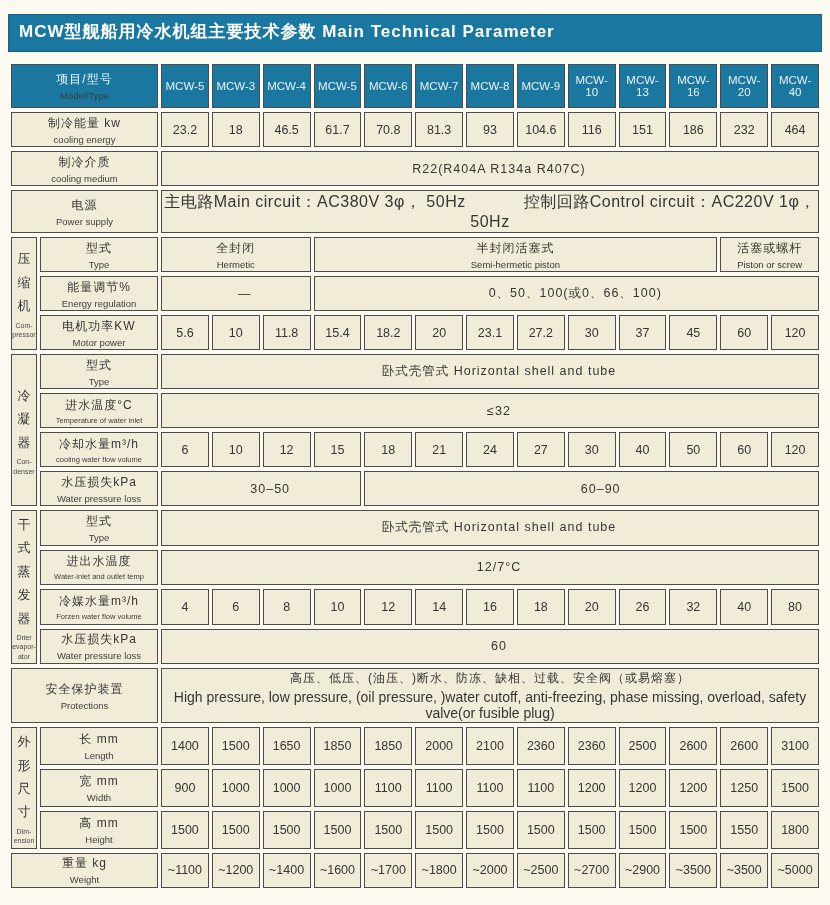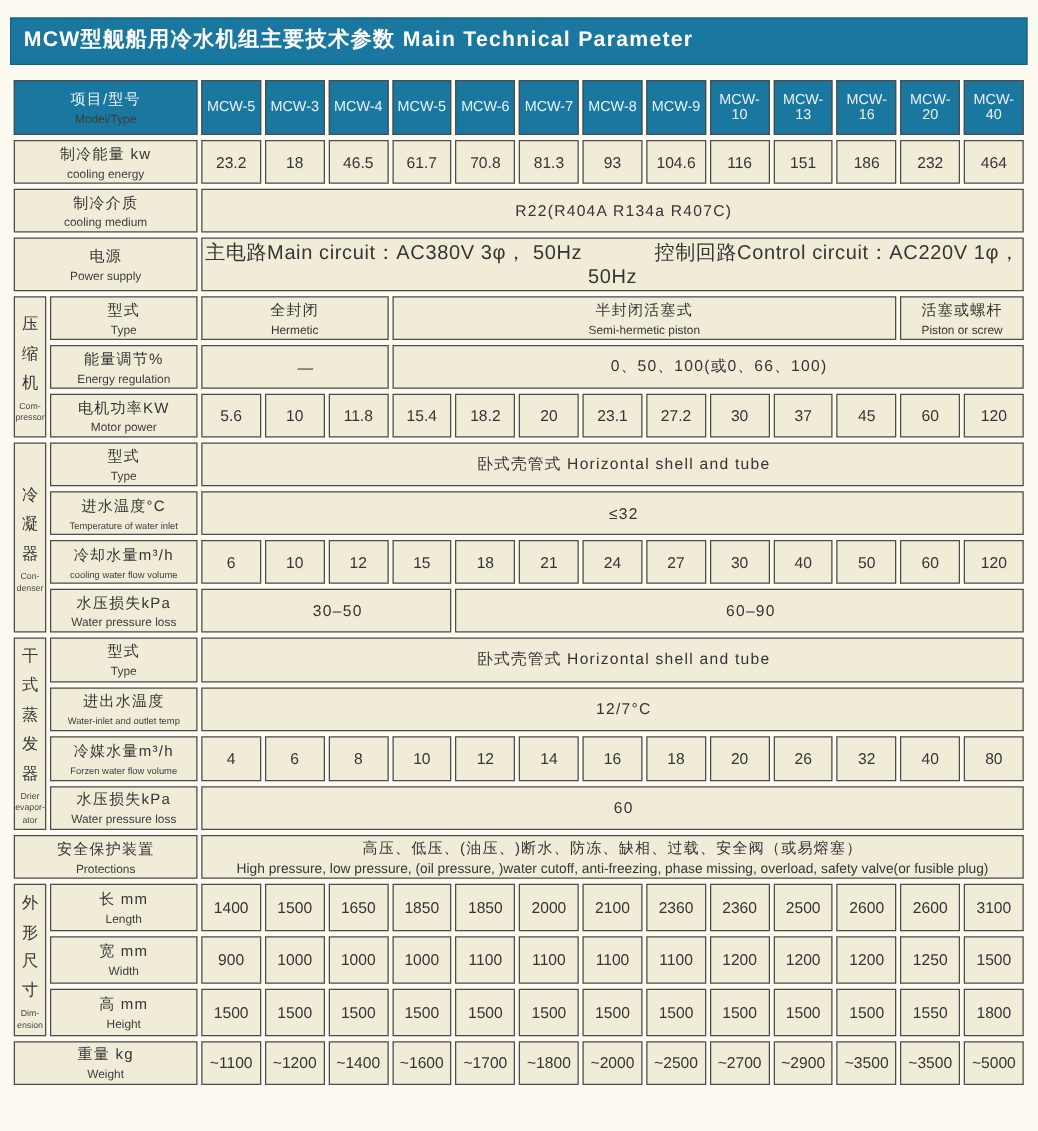--- a/index.html
+++ b/index.html
@@ -38,21 +38,21 @@
   .lbl .en.tiny{font-size:7.5px;}
   td.wide{font-size:12.5px;letter-spacing:1px;padding-left:20px;}
   td.sec{width:26px;padding:2px 0;}
   .sec .zh{width:14px;margin:0 auto;word-break:break-all;font-size:13px;line-height:1.8;letter-spacing:0;}
   .sec .en{font-size:7px;line-height:1.35;margin-top:3px;white-space:pre-line;color:#474747;}
   .sp .zh{font-size:12px;letter-spacing:1px;}
   .sp .en{font-size:9.5px;margin-top:2px;}
   .ps-cell span{font-size:16px;letter-spacing:0.5px;}
   .ps-cell .gap{display:inline-block;width:58px;}
   .prot-zh{font-size:12px;letter-spacing:1px;}
-  .prot-en{font-size:11px;margin-top:2px;}
+  .prot-en{font-size:14px;margin-top:2px;}
 </style>
 </head>
 <body>
 
 <div class="title-bar">MCW型舰船用冷水机组主要技术参数 Main Technical Parameter</div>
 
 <table class="spec">
   <colgroup>
     <col style="width:26px">
       <col style="width:118px">

